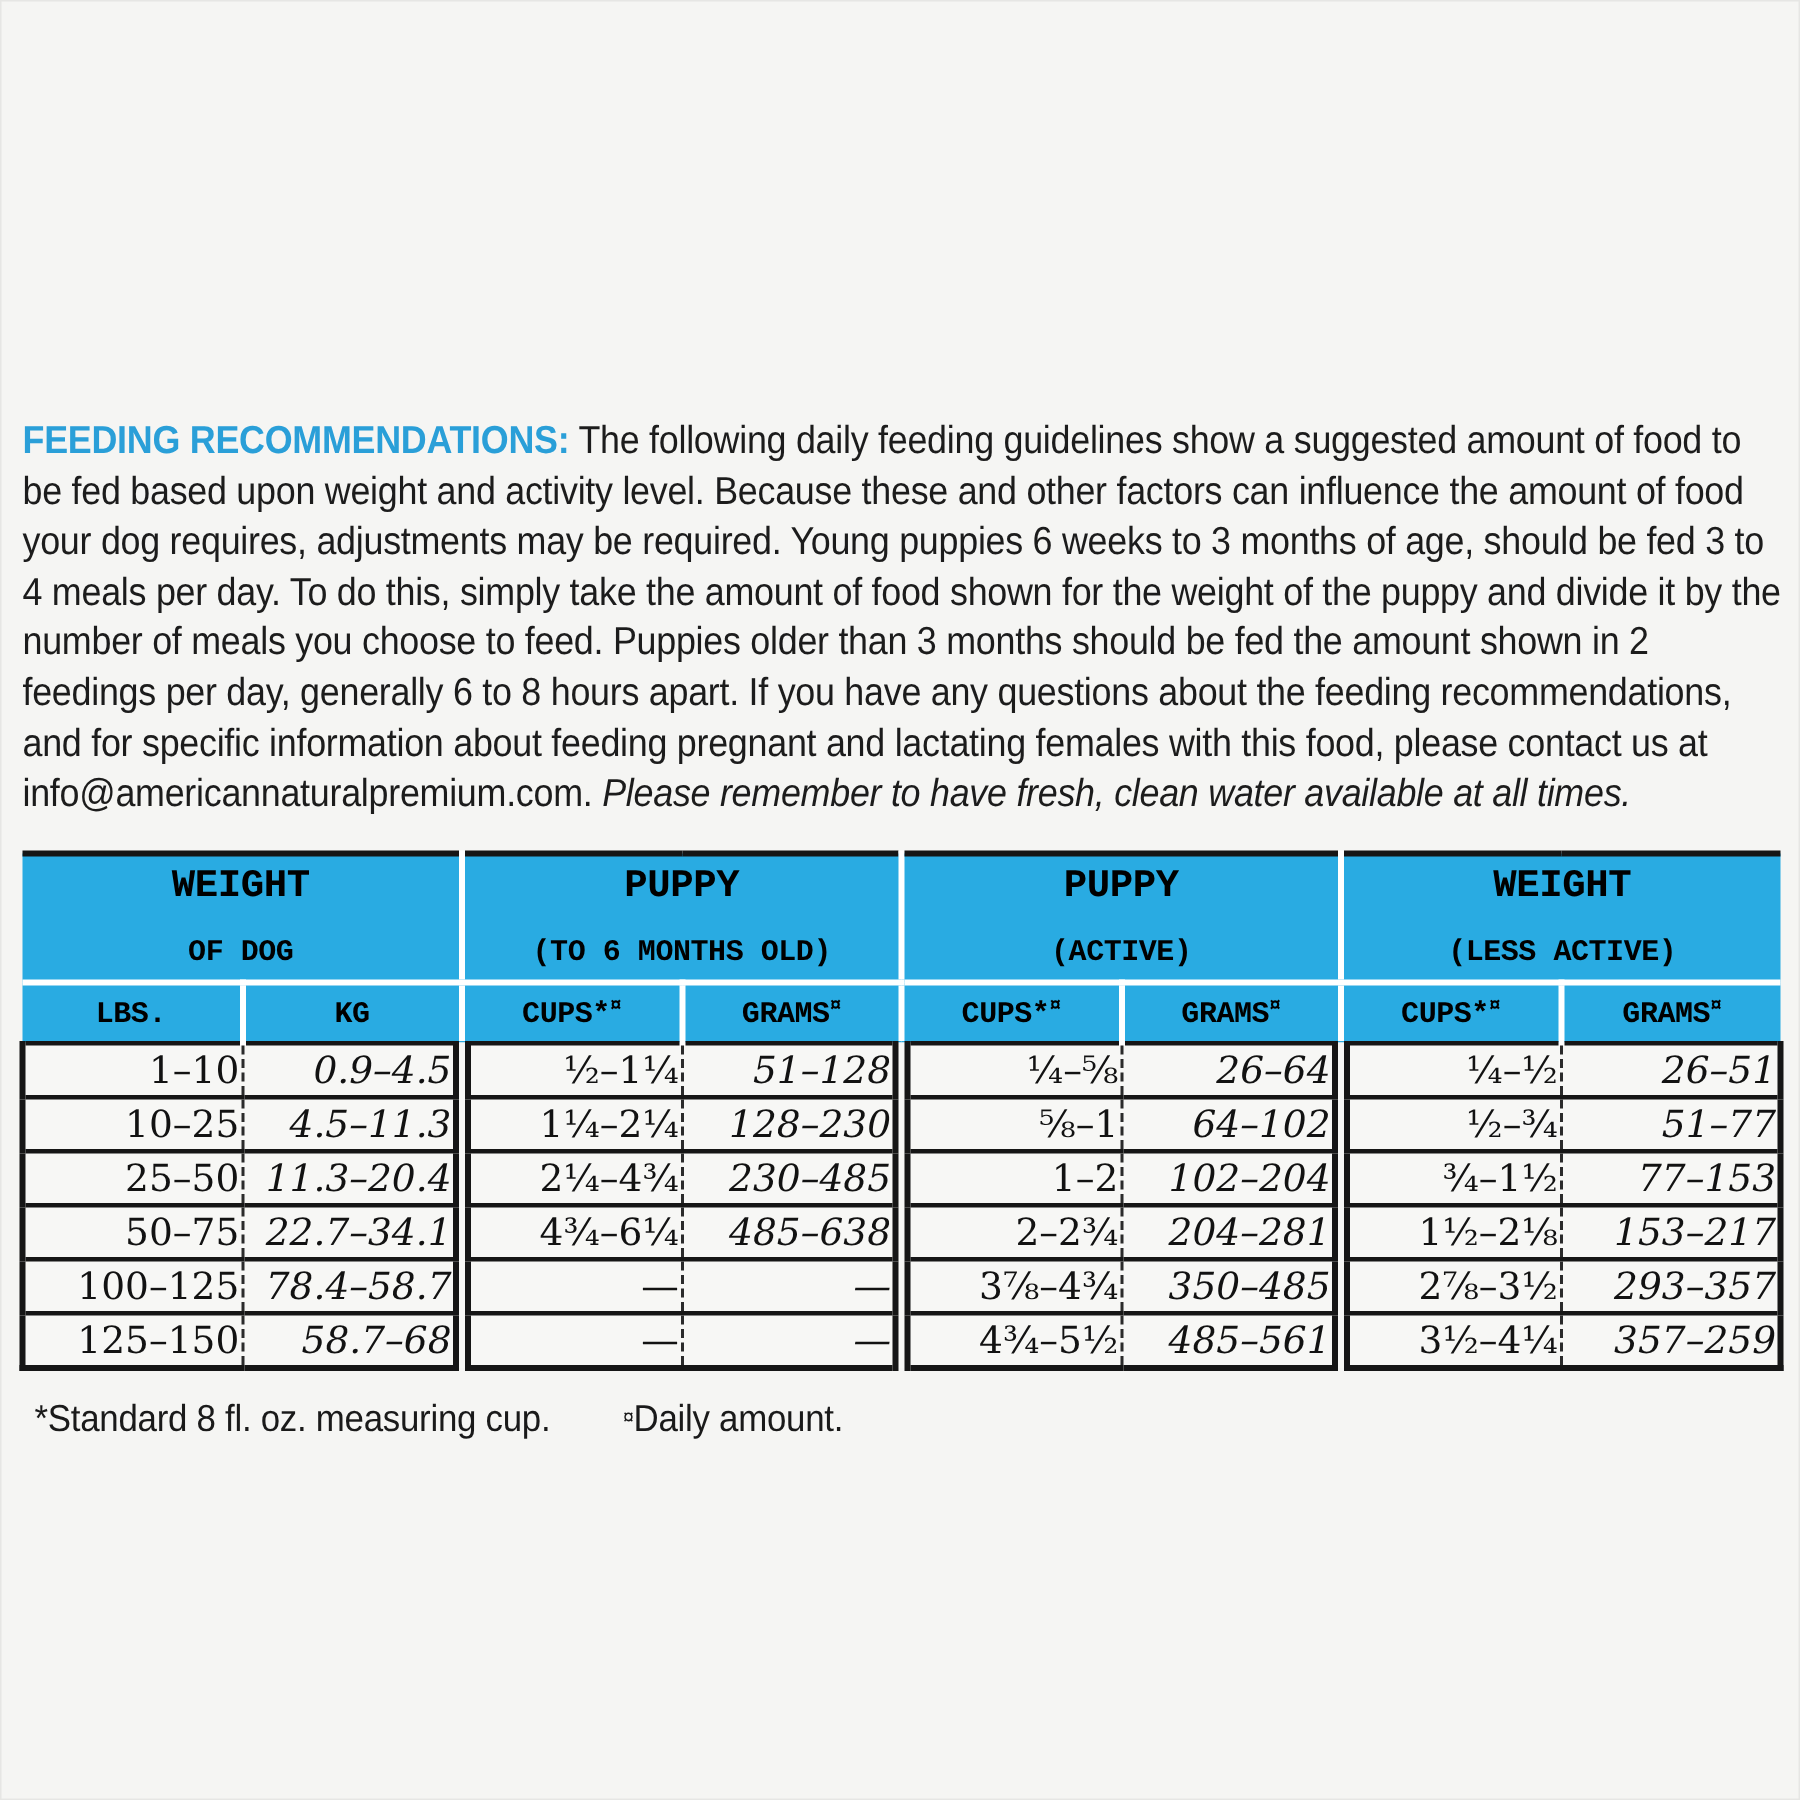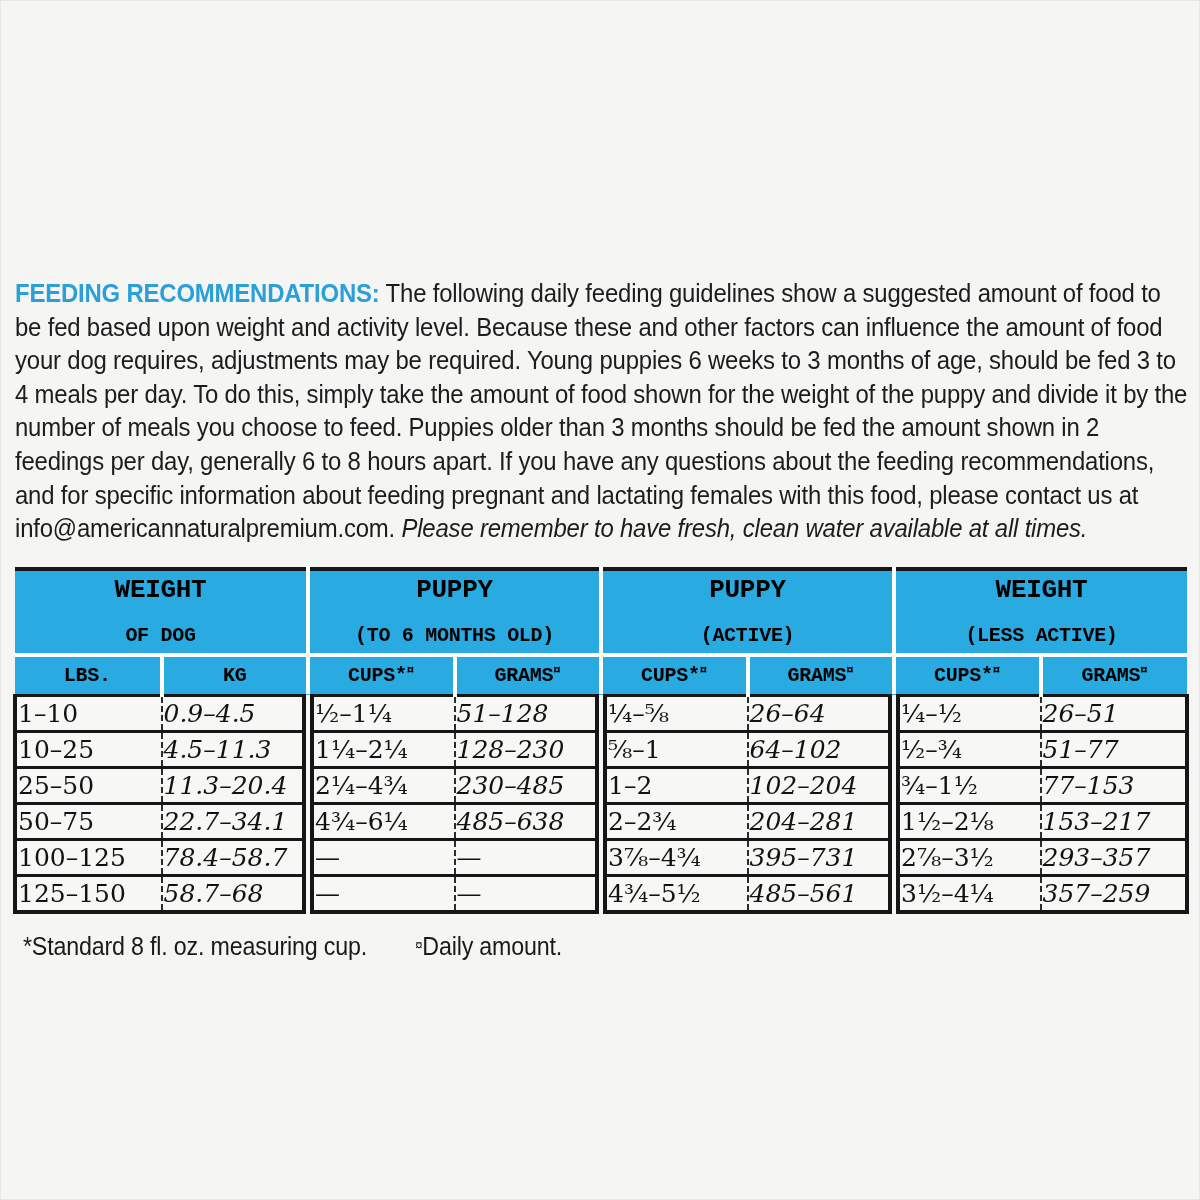--- a/index.html
+++ b/index.html
@@ -55,21 +55,21 @@
   .gs{font-size:20px;line-height:21px;margin-top:21px;}
   tr.grow th.wl{border-left:4px solid #fff;}
   tr.srow th{font-size:20px;height:37px;vertical-align:middle;}
   tr.srow th.wl{border-left:4px solid #fff;}
   sup.mark{font-size:13px;vertical-align:7px;letter-spacing:0;}
 
   tbody td{
     font-family:"DejaVu Serif","Liberation Serif",serif;
     font-size:25px;
     color:#121212;
-    text-align:left;
+    text-align:right;
     height:31px;
     background:#f7f7f5;
     border-top:3px solid var(--line);
   }
   tbody td.dl{border-left:2px dashed #2b2b2b;font-style:italic;}
   tbody td.gl{border-left:12px double var(--line);margin-top:24px;}
   tbody tr td:first-child{border-left:4px solid var(--line);}
   tbody tr td:last-child{border-right:4px solid var(--line);}
   tbody tr:last-child td{border-bottom:4px solid var(--line);}
 
@@ -174,21 +174,21 @@
           <td class="dl">204–281</td>
           <td class="gl">1½–2⅛</td>
           <td class="dl">153–217</td>
         </tr>
         <tr>
           <td>100–125</td>
           <td class="dl">78.4–58.7</td>
           <td class="gl">—</td>
           <td class="dl">—</td>
           <td class="gl">3⅞–4¾</td>
-          <td class="dl">395–731</td>
+          <td class="dl">350–485</td>
           <td class="gl">2⅞–3½</td>
           <td class="dl">293–357</td>
         </tr>
         <tr>
           <td>125–150</td>
           <td class="dl">58.7–68</td>
           <td class="gl">—</td>
           <td class="dl">—</td>
           <td class="gl">4¾–5½</td>
           <td class="dl">485–561</td>

